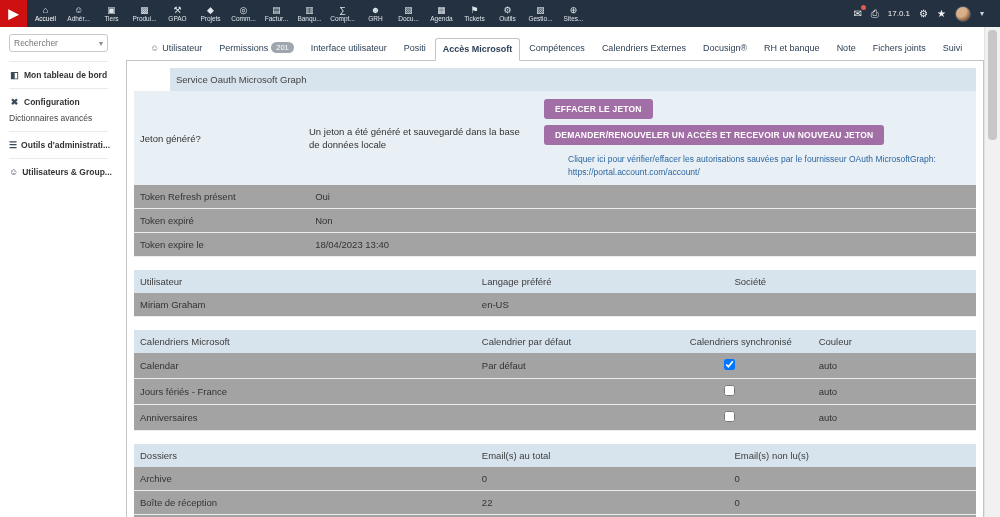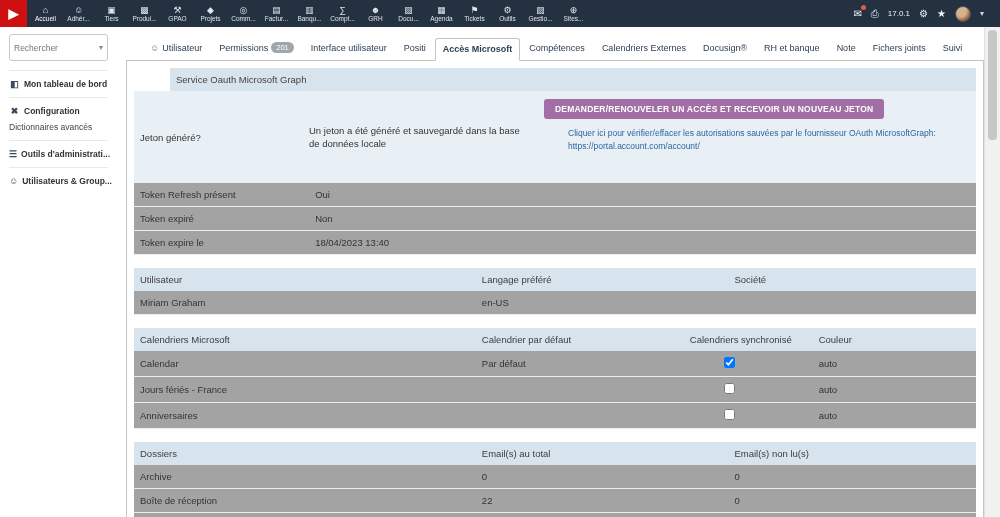--- a/index.html
+++ b/index.html
@@ -27,21 +27,21 @@
   .avatar { width:16px; height:16px; border-radius:50%; cursor:pointer;
             background:radial-gradient(circle at 35% 30%, #d8b08a 0 40%, #8a5a3a 75%, #5d3a22);
             border:1px solid #46566a; }
   .chev { font-size:8px; color:#cfd6dd; cursor:pointer; }
 
   
   .red-strip { position:fixed; left:0; top:0; width:4px; height:517px; background:#cf1010; z-index:5; }
   .sidebar { position:fixed; top:27px; left:0; width:112px; height:490px;
              background:#fff; padding:7px 4px 0 9px; z-index:6; }
   .search-box { display:flex; align-items:center; border:1px solid #c9c9c9; border-radius:3px;
-                height:27px; background:#fff; padding:0 4px; margin-bottom:9px; }
+                height:18px; background:#fff; padding:0 4px; margin-bottom:9px; }
   .search-box input { border:none; outline:none; width:76px; font-size:8.5px; color:#555; background:transparent; }
   .search-box .caret { color:#888; font-size:8px; margin-left:auto; cursor:pointer; }
   .side-group { border-top:1px solid #e9e9e9; padding:4px 0; }
   .side-item { display:flex; align-items:center; gap:4px; font-size:8.5px; font-weight:bold;
                color:#333; padding:4px 0; cursor:pointer; white-space:nowrap; }
   .side-item .g { color:#3c4a5a; font-size:9px; width:11px; text-align:center; }
   .side-sub { font-size:8.5px; color:#444; padding:2px 0 4px 0; cursor:pointer; white-space:nowrap; }
 
   
   .main { position:absolute; top:27px; left:112px; width:872px; }
@@ -247,20 +247,21 @@
       </div>
   </div>
 
   <div class="card">
 
     <div class="oauth-head">Service Oauth Microsoft Graph</div>
     <div class="oauth-body">
       <div class="oauth-label">Jeton généré?</div>
       <div class="oauth-text">Un jeton a été généré et sauvegardé dans la base de données locale</div>
       <div class="oauth-actions">
+        <button class="btn">EFFACER LE JETON</button>
         <button class="btn">DEMANDER/RENOUVELER UN ACCÈS ET RECEVOIR UN NOUVEAU JETON</button>
         <div class="oauth-link">
           <span>Cliquer ici pour vérifier/effacer les autorisations sauvées par le fournisseur OAuth MicrosoftGraph:</span>
           <span class="url">https://portal.account.com/account/</span>
         </div>
       </div>
     </div>
     <table class="kv-table">
       <colgroup>
           <col style="width:20.8%">

